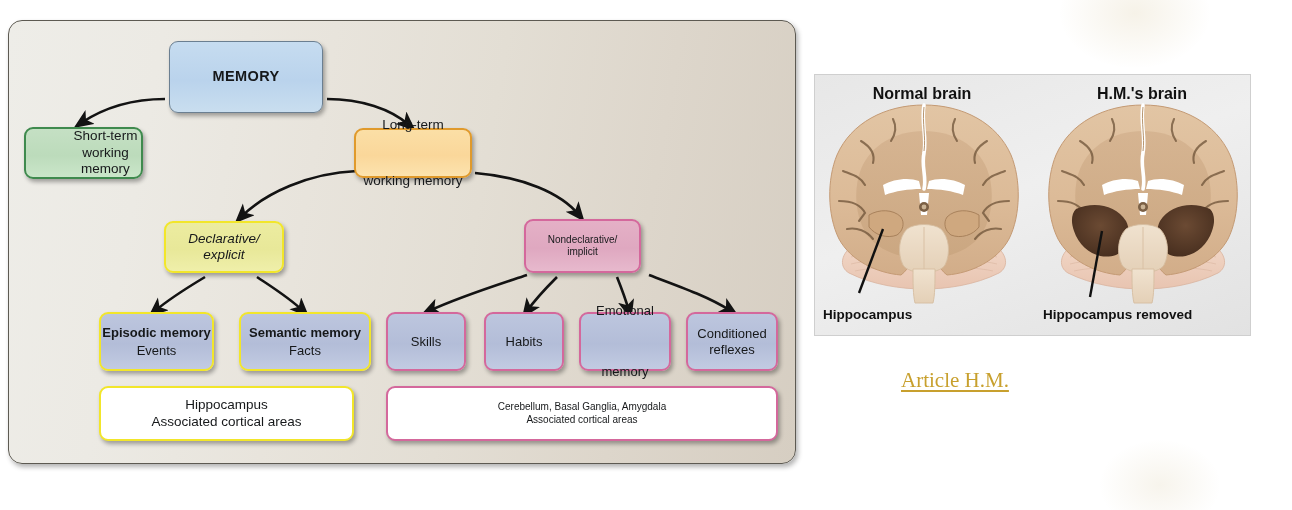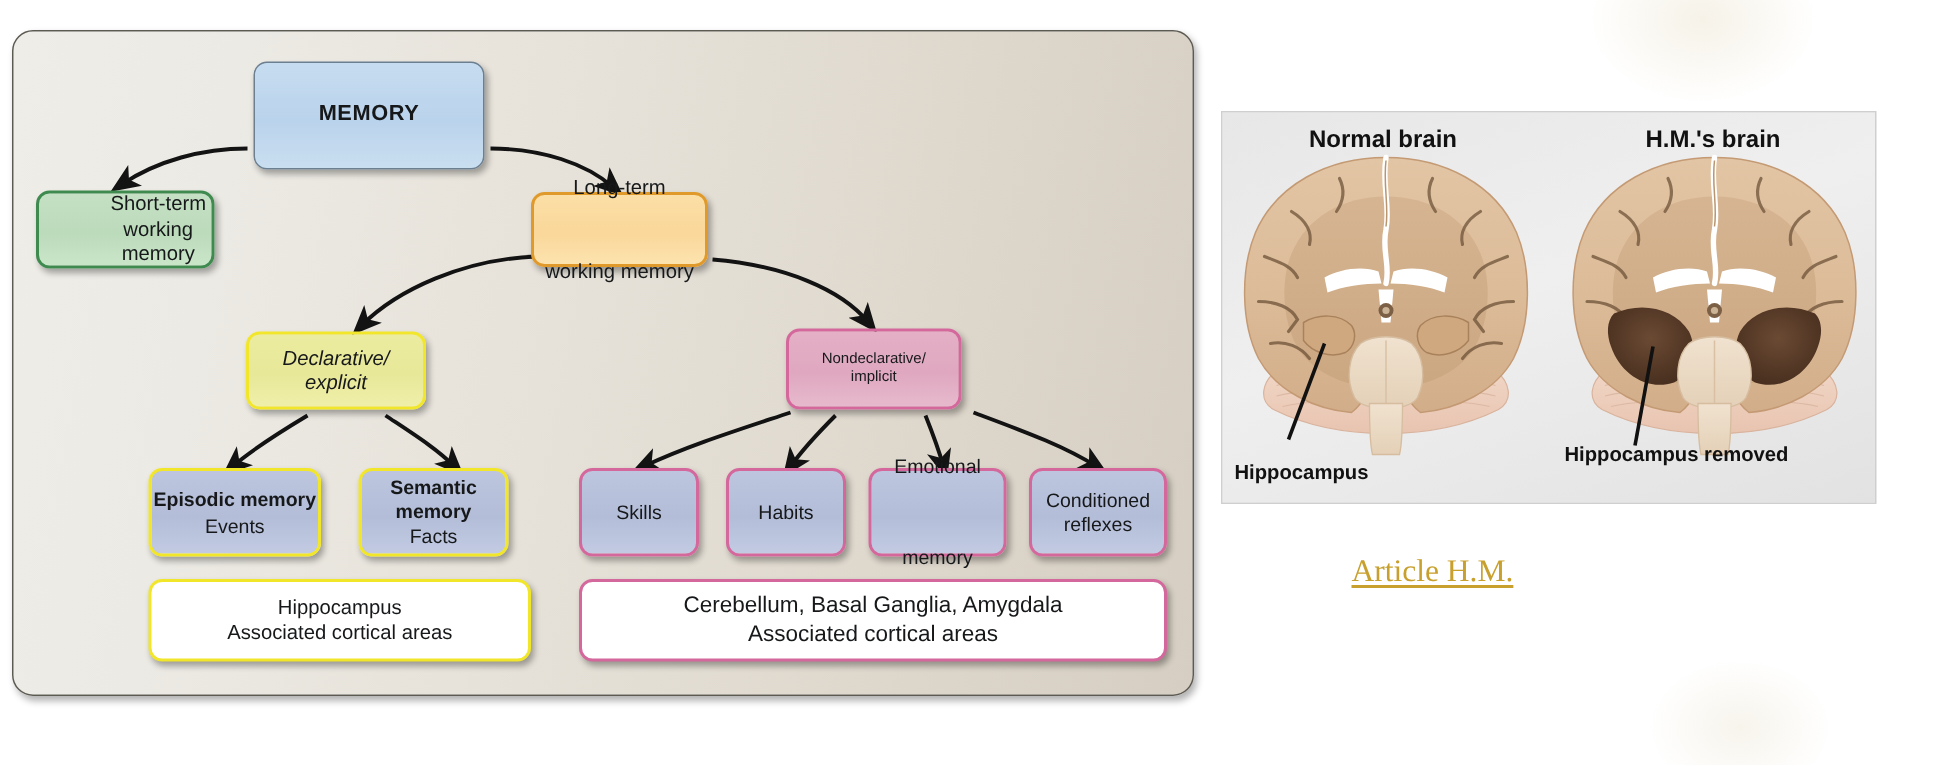--- a/index.html
+++ b/index.html
@@ -92,21 +92,21 @@
     font-size: 13px;
   }
   .n-foot-yellow {
     background: #ffffff;
     border: 2.5px solid #f2e62a;
     font-size: 13.5px;
   }
   .n-foot-pink {
     background: #ffffff;
     border: 2.5px solid #d4689c;
-    font-size: 15px;
+    font-size: 10px;
   }
   .leaf-title { font-weight: bold; font-size: 13px; }
   .leaf-sub   { font-weight: normal; font-size: 13px; margin-top: 2px; }
   .line2 { display:block; }
 
   
   #brain-panel {
     position: absolute;
     left: 814px;
     top: 74px;
@@ -128,21 +128,21 @@
   #hm-brain-heading     { left: 232px; top: 10px; }
 
   .brain-caption {
     position: absolute;
     font-weight: bold;
     font-size: 13.5px;
     color: #111;
     white-space: nowrap;
   }
   #normal-brain-caption { left: 8px;   top: 232px; }
-  #hm-brain-caption     { left: 228px; top: 220px; text-align: center; }
+  #hm-brain-caption     { left: 228px; top: 232px; text-align: center; }
 
   .brain-figure { position: absolute; top: 22px; }
   #normal-brain-figure { left: 6px; }
   #hm-brain-figure     { left: 225px; }
 
   #article-link {
     position: absolute;
     left: 901px;
     top: 368px;
     font-family: "Liberation Serif", serif;
@@ -230,21 +230,21 @@
   <div class="node n-pink" style="left:515px; top:198px; width:117px; height:54px;">
     <span class="line2">Nondeclarative/</span>
     <span class="line2">implicit</span>
   </div>
 
   <div class="node n-leaf-yellow" style="left:90px; top:291px; width:115px; height:59px;">
     <span class="leaf-title">Episodic memory</span>
     <span class="leaf-sub">Events</span>
   </div>
 
-  <div class="node n-leaf-yellow" style="left:230px; top:291px; width:100px; height:59px;">
+  <div class="node n-leaf-yellow" style="left:230px; top:291px; width:132px; height:59px;">
     <span class="leaf-title">Semantic memory</span>
     <span class="leaf-sub">Facts</span>
   </div>
 
   <div class="node n-leaf-pink" style="left:377px; top:291px; width:80px; height:59px;">
     <span class="line2">Skills</span>
   </div>
 
   <div class="node n-leaf-pink" style="left:475px; top:291px; width:80px; height:59px;">
     <span class="line2">Habits</span>

